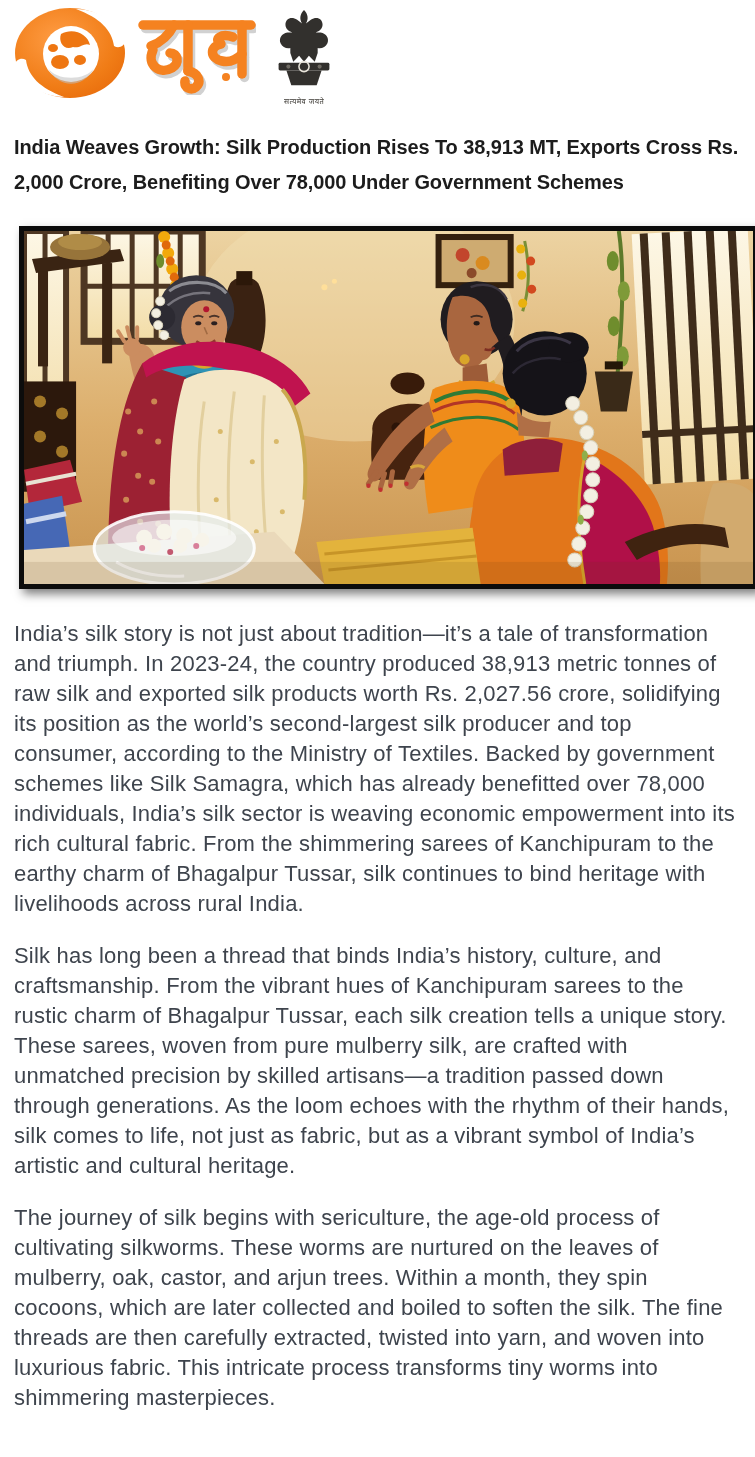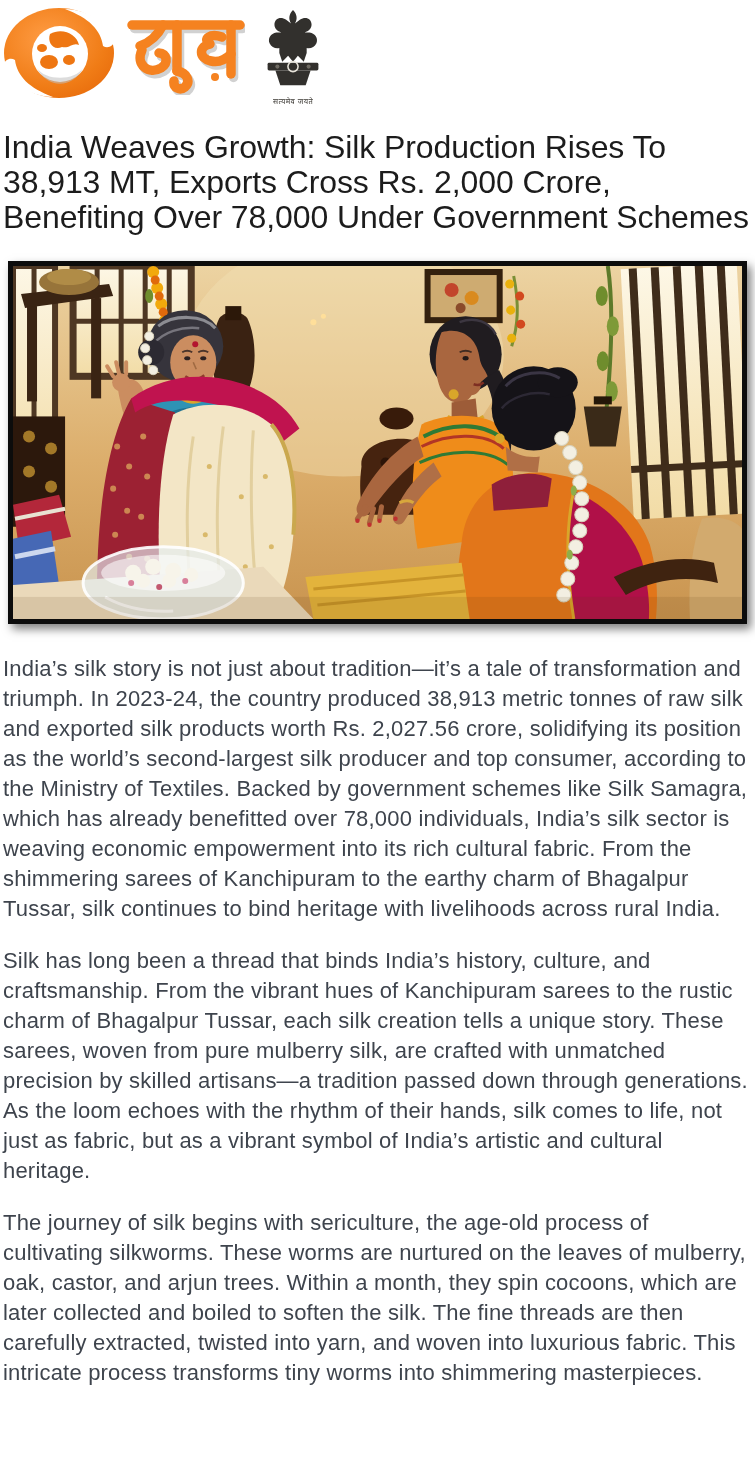--- a/index.html
+++ b/index.html
@@ -1,29 +1,29 @@
 <!DOCTYPE html>
 <html><head>
 <meta charset="utf-8">
 <style>
   html,body{margin:0;padding:0;background:#ffffff;}
   body{width:755px;font-family:"Liberation Sans","DejaVu Sans",sans-serif;-webkit-font-smoothing:antialiased;}
-  .page{width:755px;box-sizing:border-box;padding:0 3px;overflow:hidden;}
+  .page{width:755px;box-sizing:border-box;padding:0 14px;overflow:hidden;}
 
   
   .site-header{display:flex;align-items:flex-start;padding-top:5px;height:112px;}
   .dd-logo{display:flex;align-items:flex-start;cursor:pointer;}
   .dd-eye{display:block;}
   .dd-wordmark{display:block;margin:10px 0 0 12px;}
   .emblem-block{margin-left:16px;margin-top:2px;width:64px;text-align:center;}
   .emblem-motto{font-size:7.5px;letter-spacing:.4px;color:#3b3833;margin-top:1px;white-space:nowrap;}
 
   
   .datetime{margin:30px 0 0 1px;font-size:19px;color:#a5683a;letter-spacing:.2px;}
-  h1.article-title{margin:13px 0 0 0;font-size:32px;line-height:35px;font-weight:400;
+  h1.article-title{margin:13px 0 0 0;font-size:20px;line-height:35px;font-weight:700;
      color:#1c1c1c;letter-spacing:-0.1px;max-width:750px;}
 
   
   figure.article-figure{margin:26px 0 0 5px;width:729px;height:353px;border:5px solid #0c0c0c;
      box-shadow:4px 5px 9px rgba(0,0,0,.5);padding:0;background:#d9b071;}
   figure.article-figure svg{display:block;width:729px;height:353px;}
 
   
   .article-body{margin-top:30px;max-width:750px;font-size:22px;line-height:30px;
      color:#3e444d;letter-spacing:.2px;}

